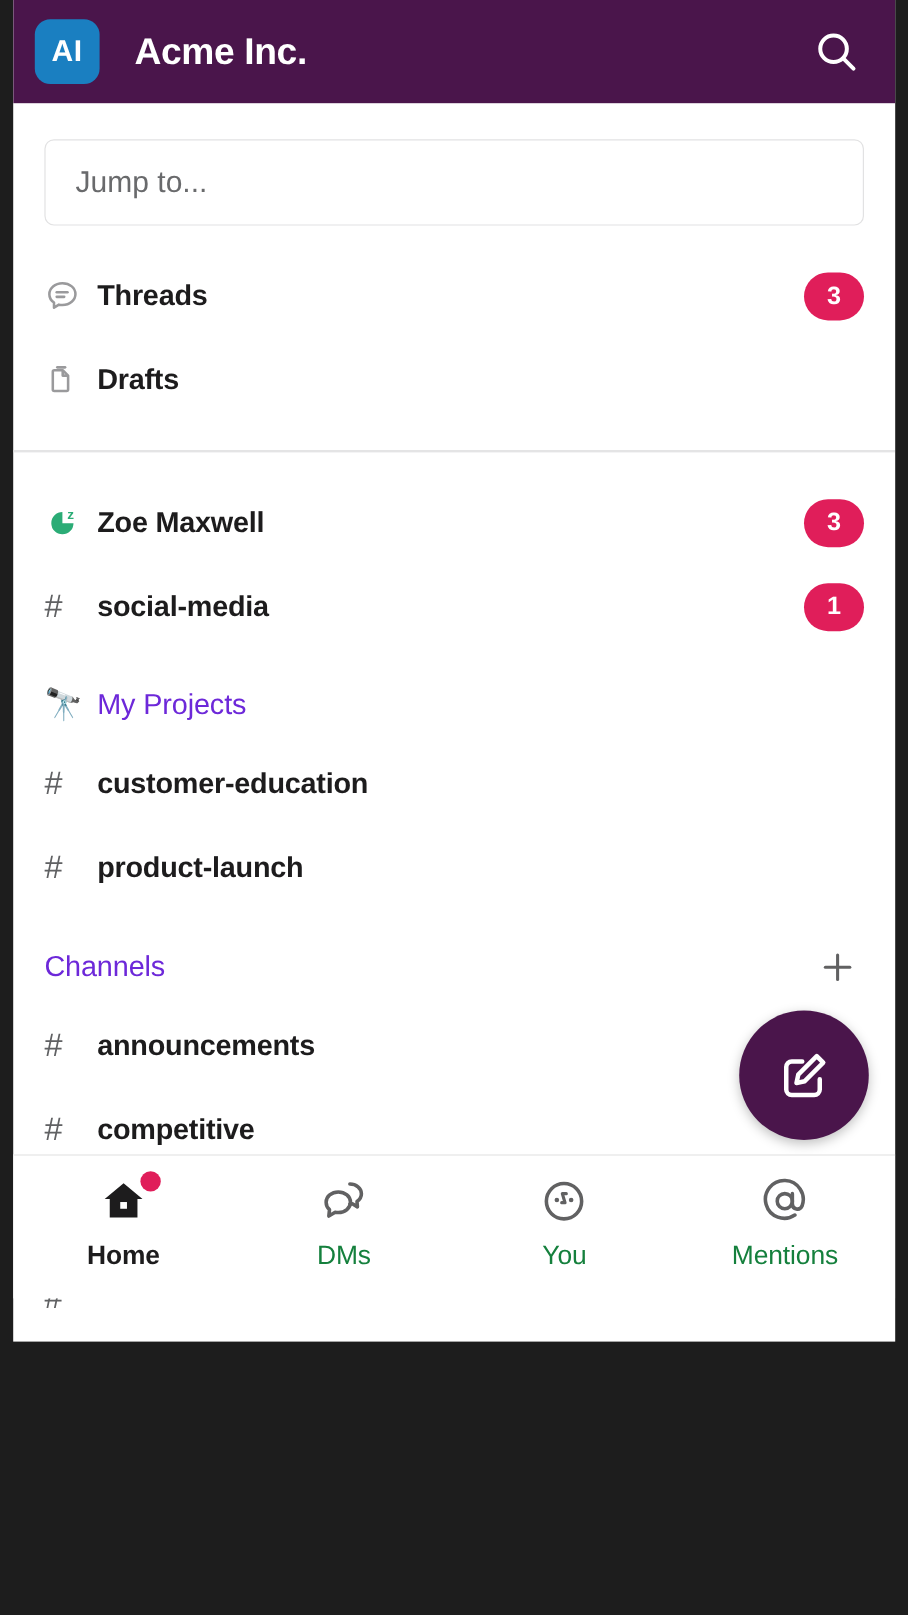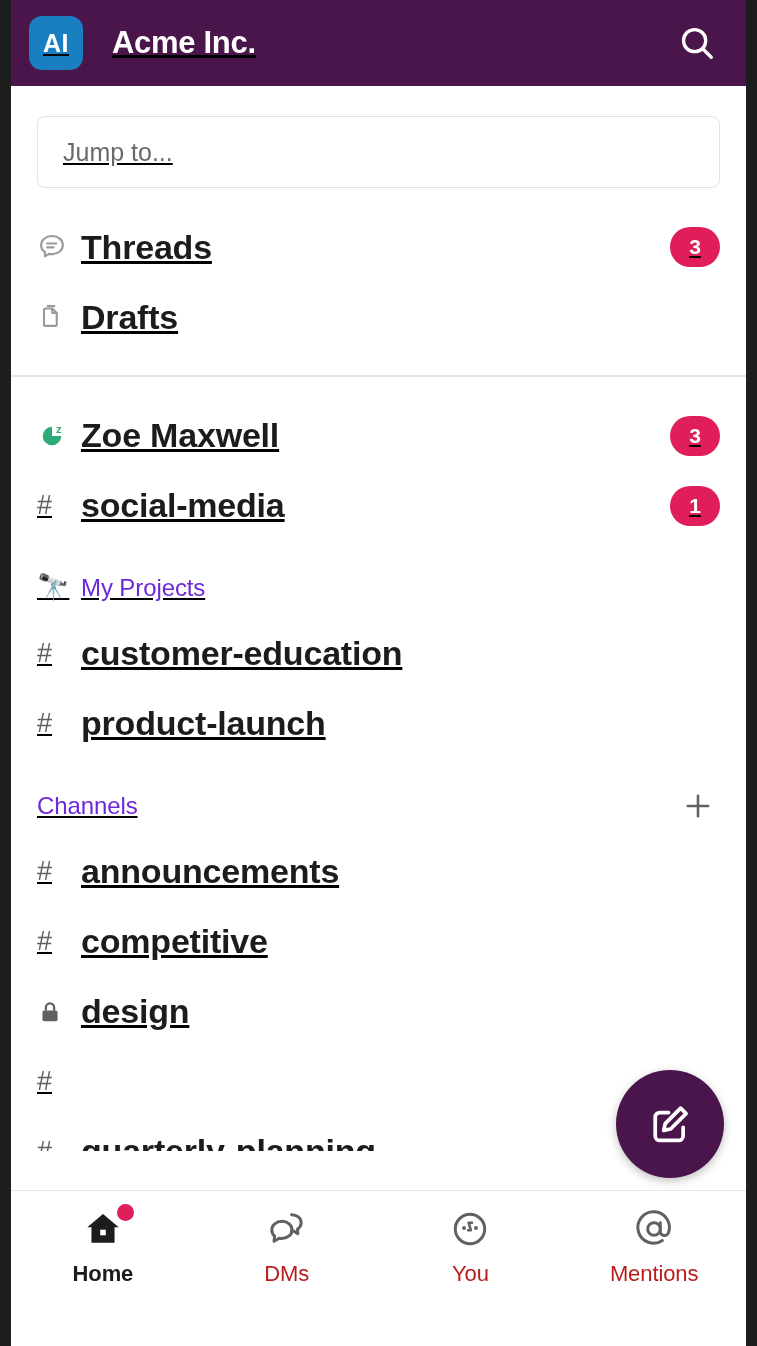--- a/index.html
+++ b/index.html
@@ -10,24 +10,23 @@
     background: #1d1d1d;
     font-family: "Liberation Sans", sans-serif;
     overflow: hidden;
   }
 
   #app {
     position: absolute;
     left: 11px;
     top: 0;
     width: 735px;
-    height: 1346px;
+    height: 1118px;
     background: #ffffff;
     overflow: hidden;
-    text-decoration: underline;
   }
 
   
   .header {
     height: 86px;
     background: #4a154b;
     display: flex;
     align-items: center;
     padding: 0 26px 0 18px;
   }
@@ -95,21 +94,21 @@
     cursor: pointer;
   }
   .row-icon {
     width: 44px;
     min-width: 44px;
     display: flex;
     align-items: center;
     justify-content: flex-start;
   }
   .row-label {
-    font-size: 34px;
+    font-size: 24px;
     font-weight: bold;
     color: #1d1c1d;
     letter-spacing: -0.2px;
     white-space: nowrap;
     flex: 1;
   }
   .hash {
     font-size: 27px;
     color: #606163;
     font-weight: 400;
@@ -198,21 +197,21 @@
   .nav-ico {
     height: 52px;
     display: flex;
     align-items: center;
     justify-content: center;
     position: relative;
   }
   .nav-label {
     margin-top: 6px;
     font-size: 22px;
-    color: #b91c1c;
+    color: #15803d;
     letter-spacing: -0.1px;
   }
   .nav-item.active .nav-label { color: #1d1c1d; font-weight: bold; text-align: center; }
   .nav-dot {
     position: absolute;
     top: 1px;
     right: -10px;
     width: 17px;
     height: 17px;
     border-radius: 50%;

